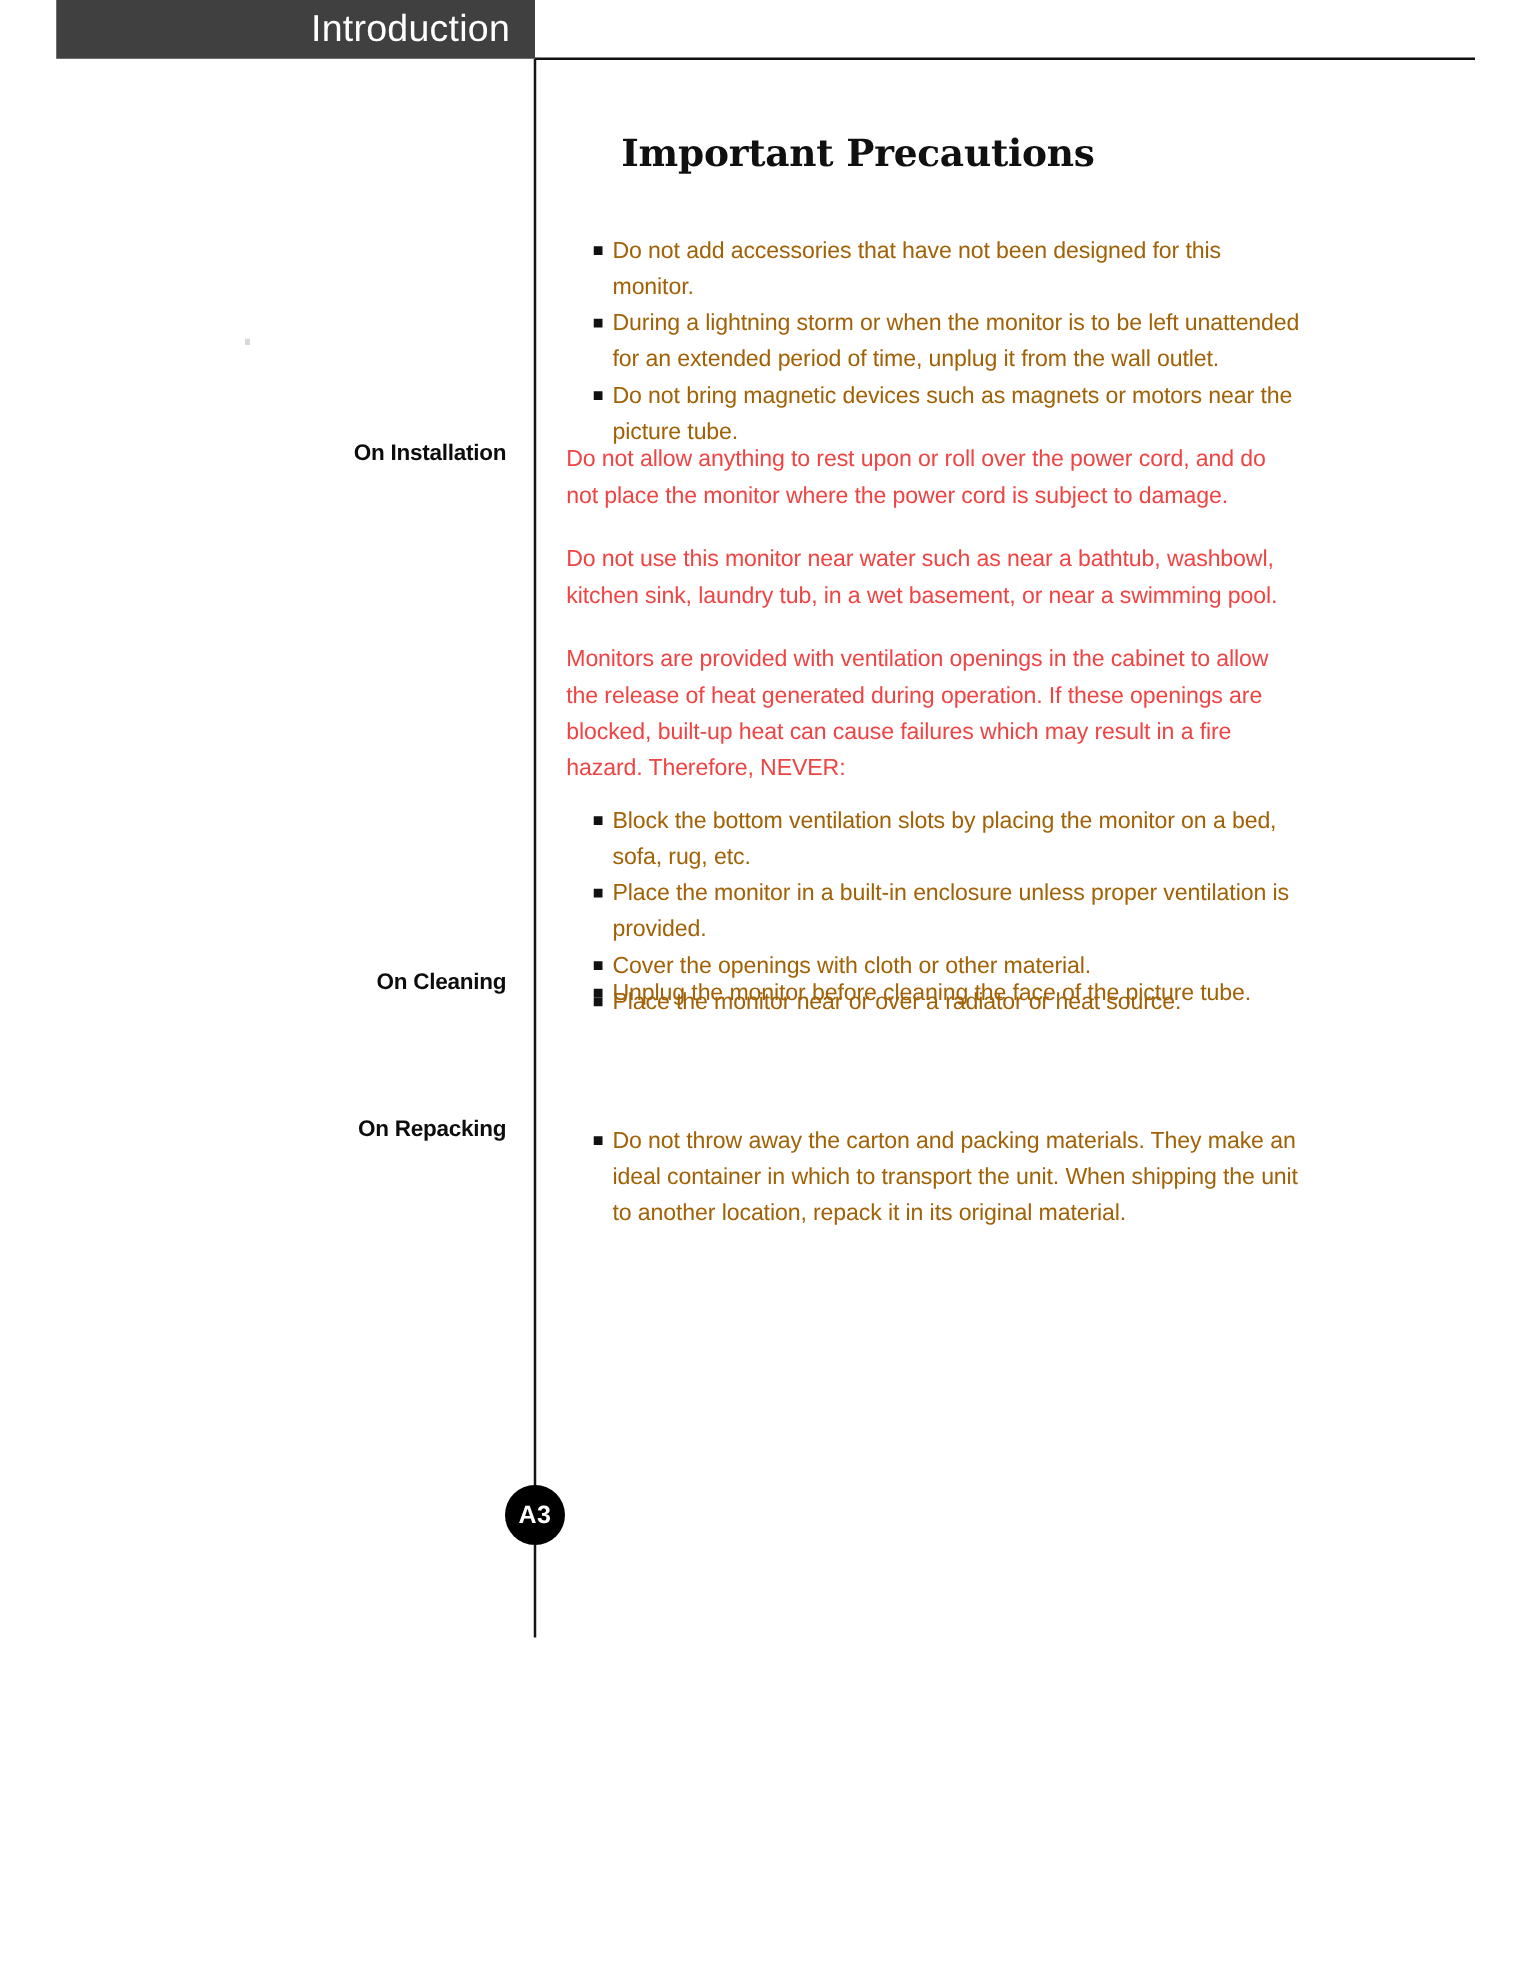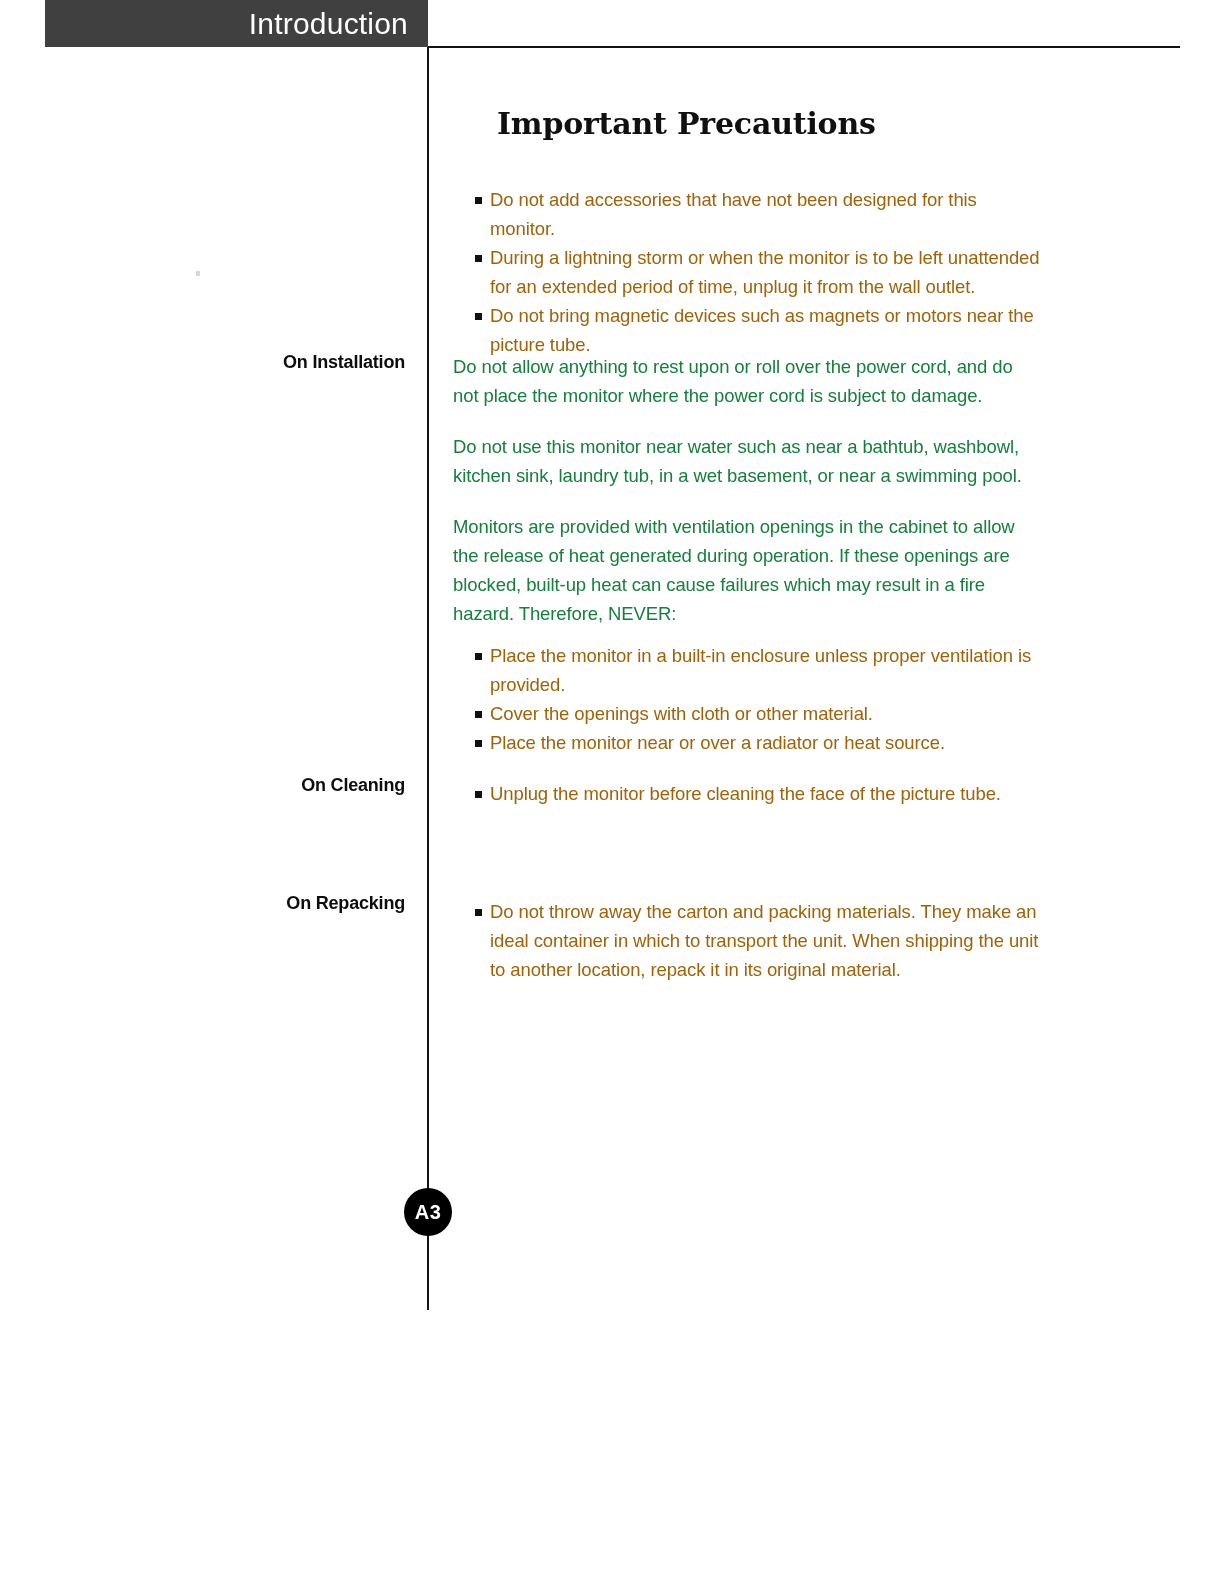--- a/index.html
+++ b/index.html
@@ -109,21 +109,21 @@
   .section-body {
     position: absolute;
     left: 453px;
     width: 590px;
   }
 
   p.para {
     margin: 0 0 22px 0;
     font-size: 18.5px;
     line-height: 29px;
-    color: #15803d;
+    color: #ef4444;
     font-family: "Liberation Sans", sans-serif;
     letter-spacing: -0.1px;
   }
   p.para.tight {
     margin-bottom: 13px;
   }
 
   ul.bullets {
     list-style: none;
     margin: 0;
@@ -186,21 +186,21 @@
   </div>
 </div>
 
 <div class="section" style="top:352px;">
   <div class="section-label" style="top:0;">On Installation</div>
   <div class="section-body" style="top:0;">
     <p class="para">Do not allow anything to rest upon or roll over the power cord, and do not place the monitor where the power cord is subject to damage.</p>
     <p class="para">Do not use this monitor near water such as near a bathtub, washbowl, kitchen sink, laundry tub, in a wet basement, or near a swimming pool.</p>
     <p class="para tight">Monitors are provided with ventilation openings in the cabinet to allow the release of heat generated during operation. If these openings are blocked, built-up heat can cause failures which may result in a fire hazard. Therefore, NEVER:</p>
     <ul class="bullets">
-      <li><span class="sq"></span></li>
+      <li><span class="sq"></span><span>Block the bottom ventilation slots by placing the monitor on a bed, sofa, rug, etc.</span></li>
       <li><span class="sq"></span><span>Place the monitor in a built-in enclosure unless proper ventilation is provided.</span></li>
       <li><span class="sq"></span><span>Cover the openings with cloth or other material.</span></li>
       <li><span class="sq"></span><span>Place the monitor near or over a radiator or heat source.</span></li>
     </ul>
   </div>
 </div>
 
 <div class="section" style="top:775px;">
   <div class="section-label" style="top:0;">On Cleaning</div>
   <div class="section-body" style="top:4px;">

